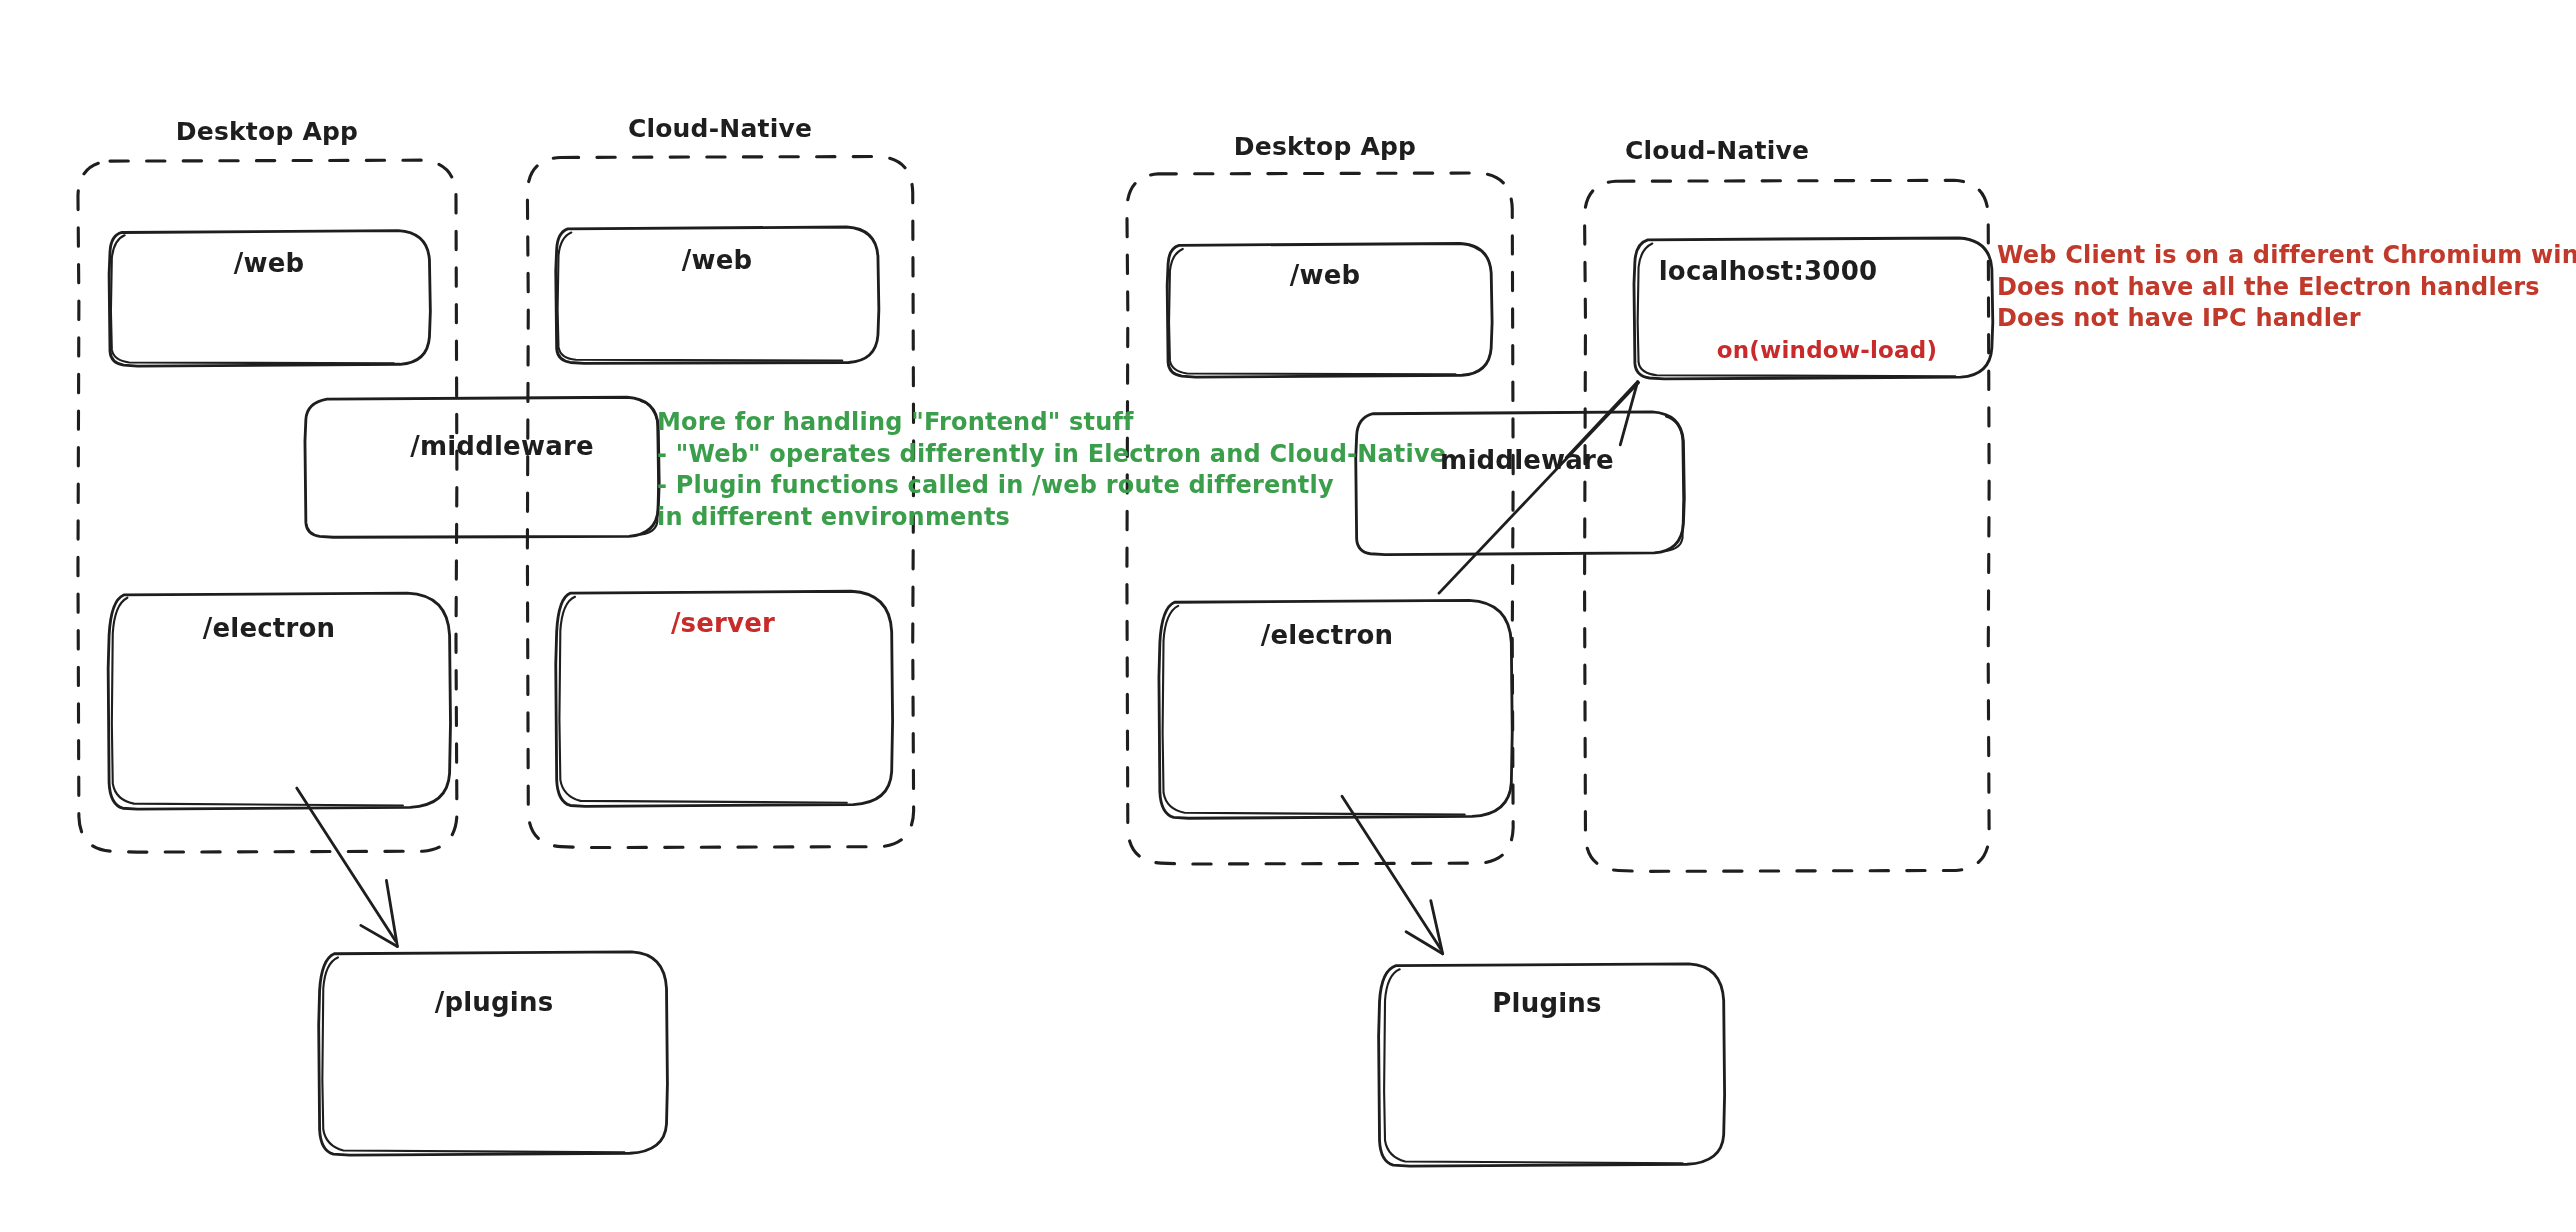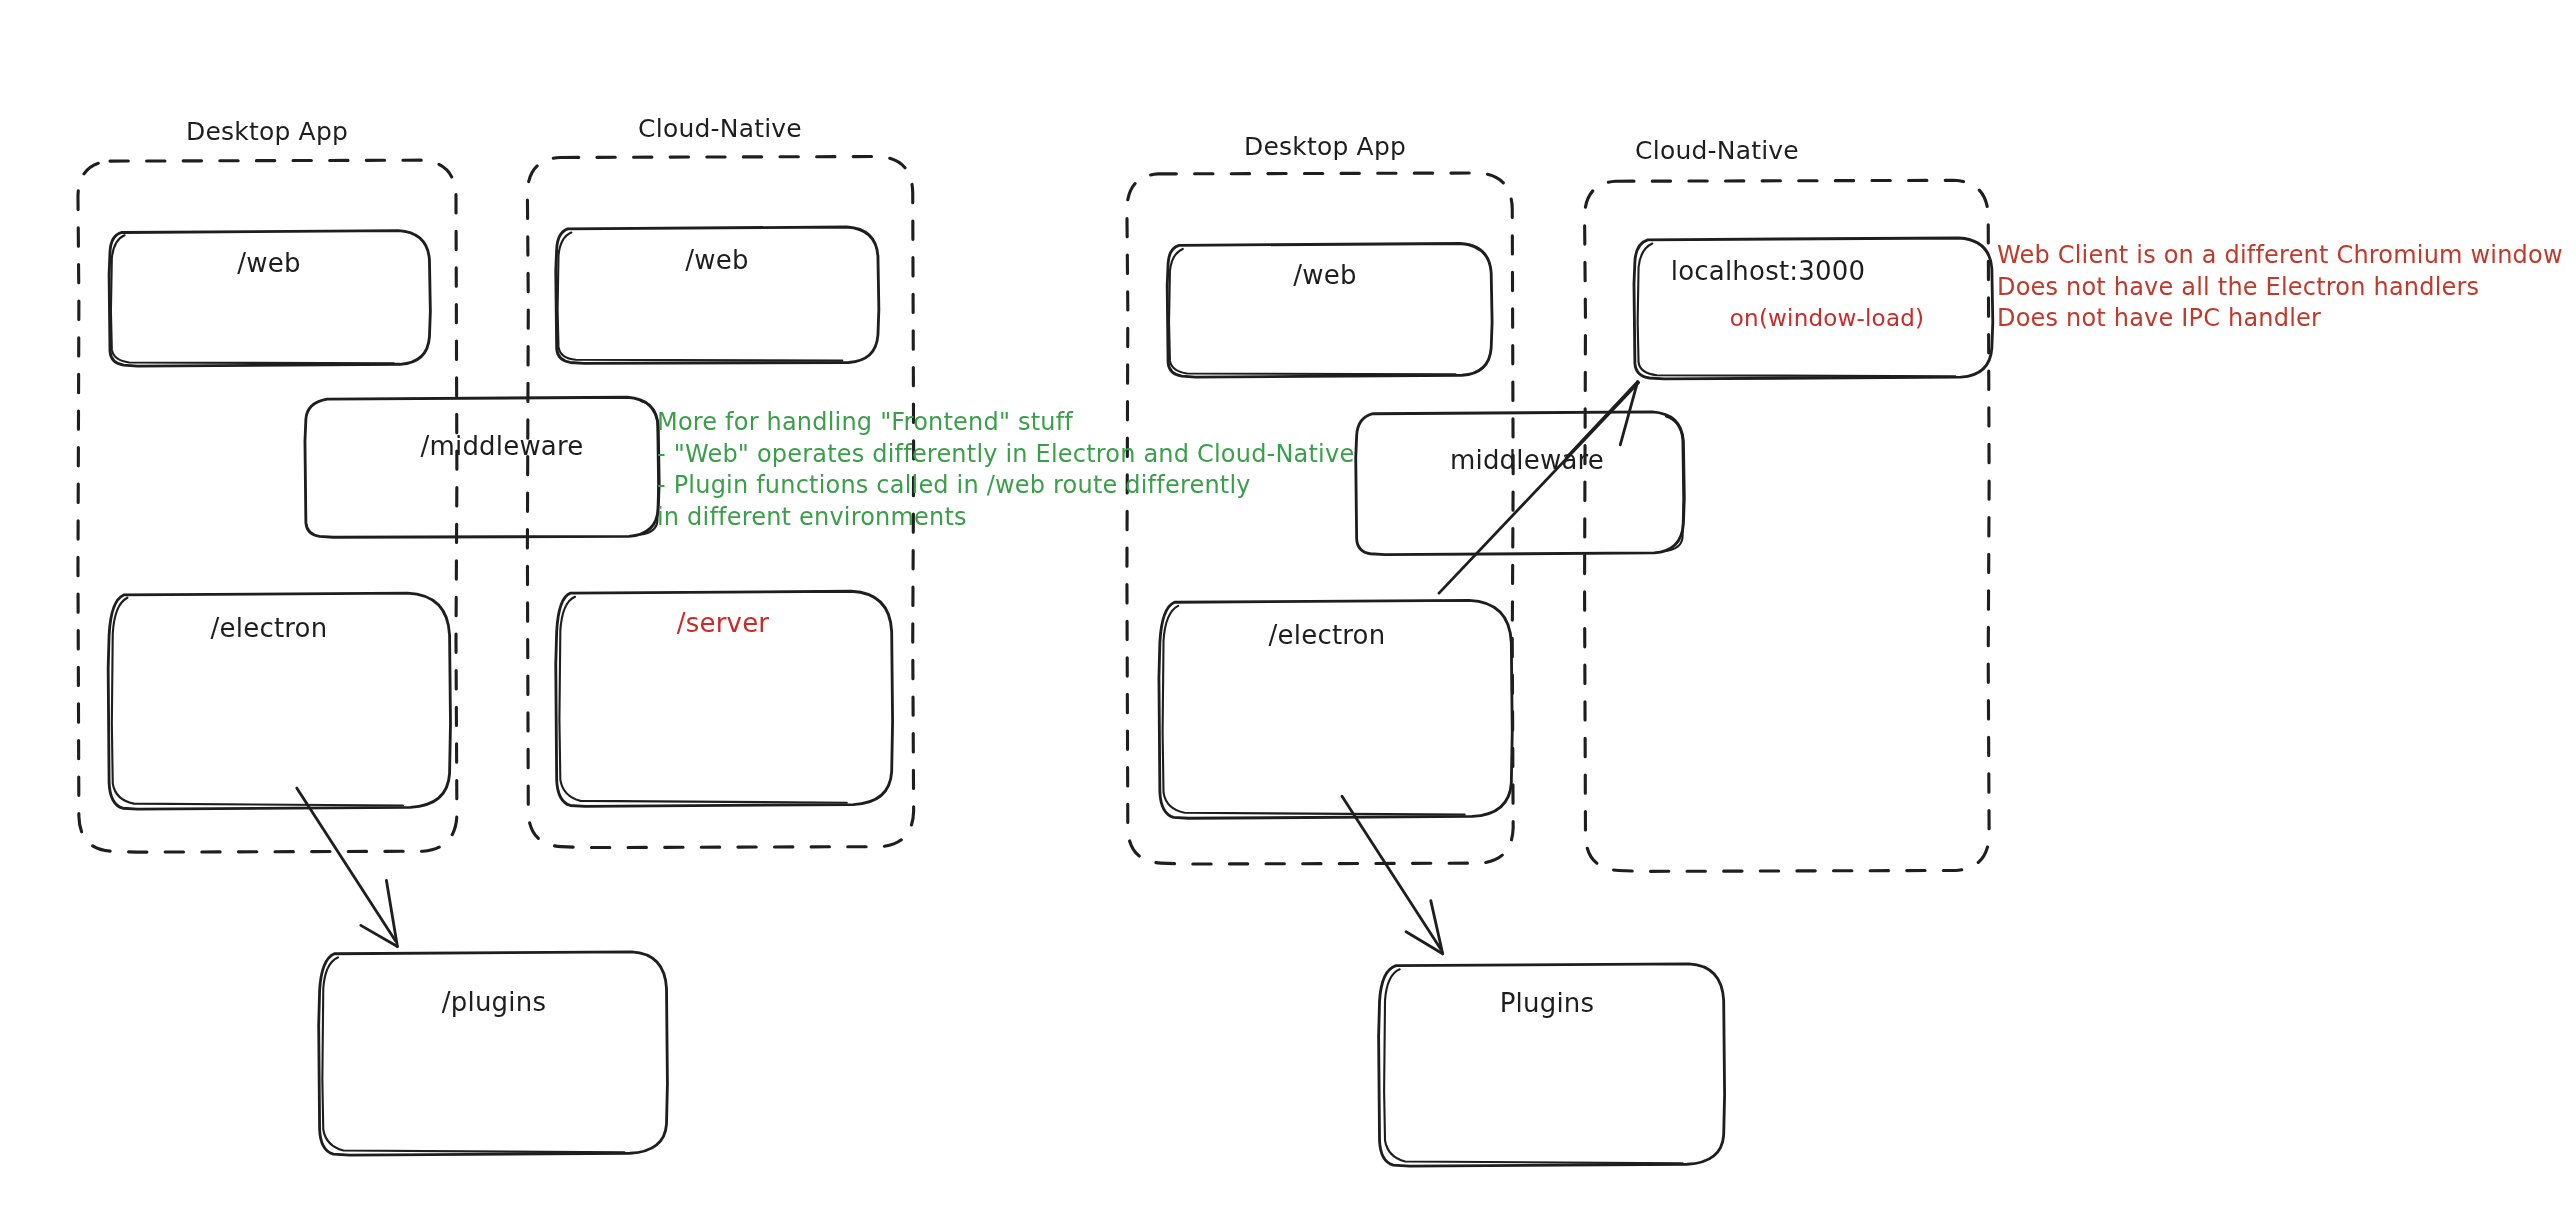--- a/index.html
+++ b/index.html
@@ -11,20 +11,21 @@
     width: 2576px;
     height: 1232px;
     overflow: hidden;
     font-family: "DejaVu Sans", sans-serif;
   }
   #canvas {
     position: relative;
     width: 2576px;
     height: 1232px;
     background: #ffffff;
+    font-weight: bold;
   }
   #sketch {
     position: absolute;
     left: 0;
     top: 0;
     width: 2576px;
     height: 1232px;
   }
   .lbl {
     position: absolute;
@@ -41,20 +42,21 @@
   }
   .node-title {
     font-size: 26px;
     text-align: center;
     transform: translateX(-50%);
   }
   .node-sub {
     font-size: 23px;
     text-align: center;
     transform: translateX(-50%);
+    margin-top: 32px;
   }
   .red { color: #c92a2a; }
   .green { color: #2f9e44; }
   .note {
     font-size: 24px;
     line-height: 1.32;
     white-space: pre;
   }
   .note.green { color: #3a9e4b; }
   .note.red { color: #c0392b; }

